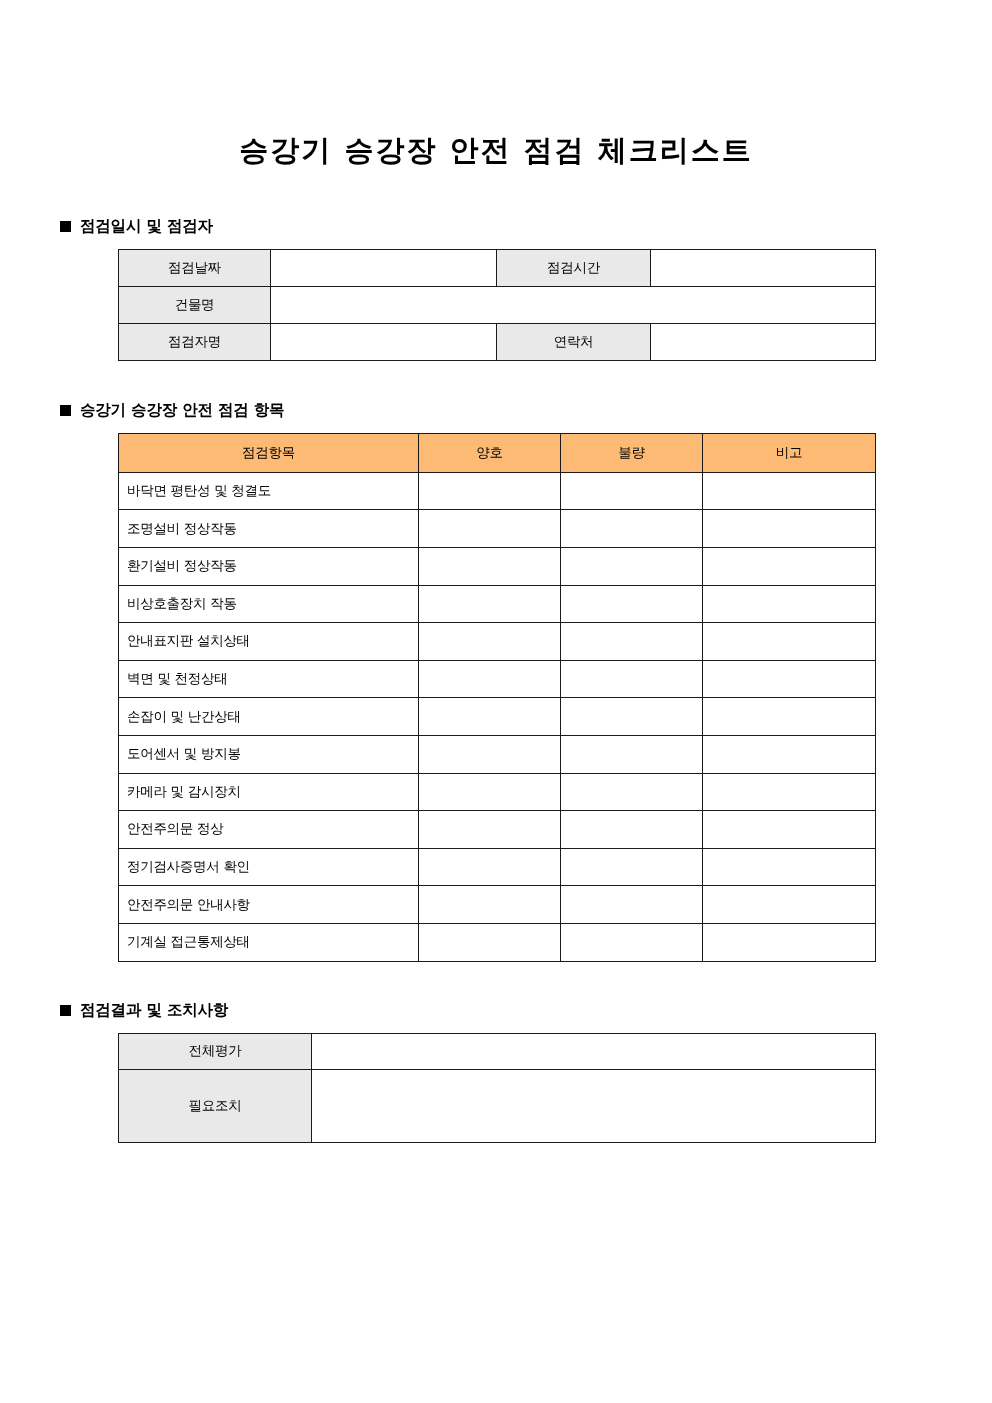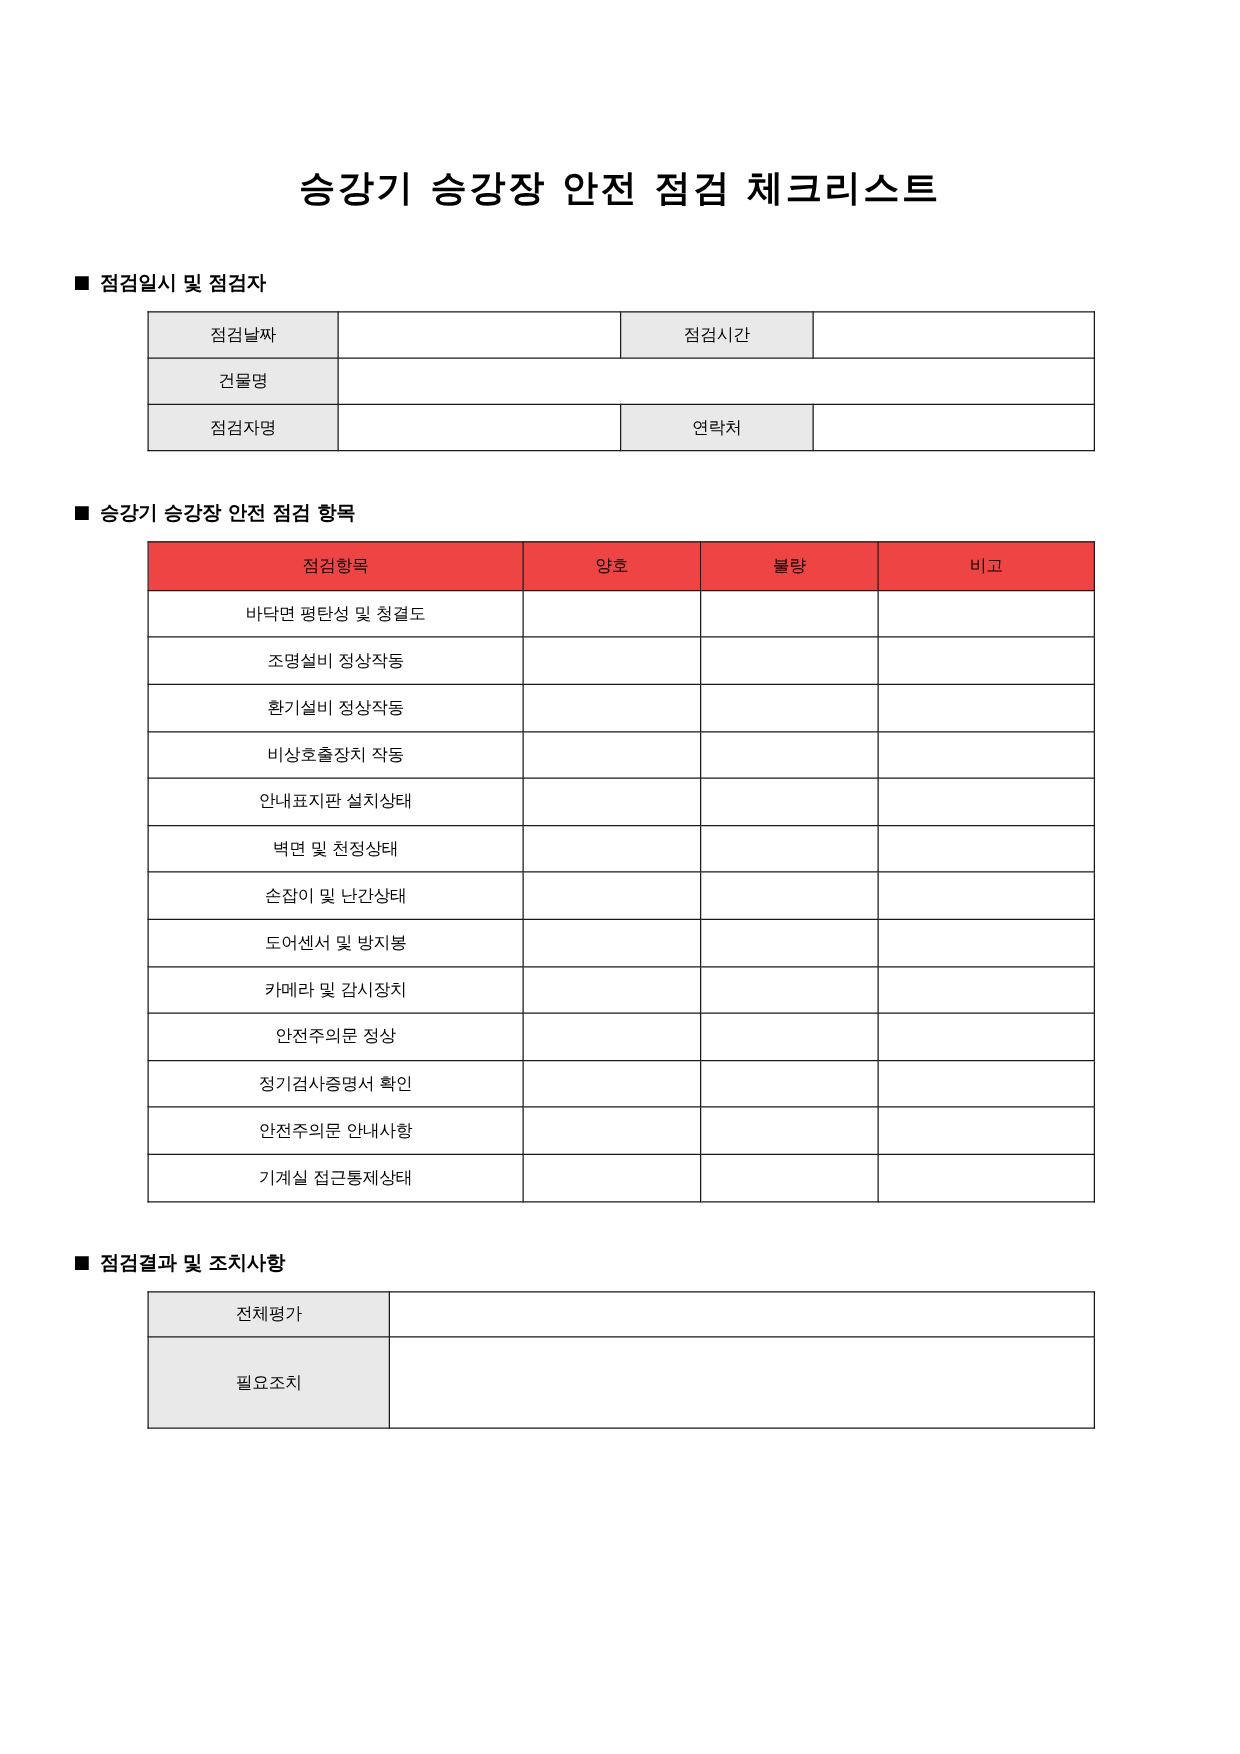--- a/index.html
+++ b/index.html
@@ -74,26 +74,26 @@
     letter-spacing: -0.3px;
   }
   .cell-label {
     background: #e9e9e9;
     text-align: center;
   }
   .cell-blank {
     background: #ffffff;
   }
   .cell-head {
-    background: #ef4444;
+    background: #fdba74;
     text-align: center;
   }
   .cell-item {
     background: #ffffff;
-    text-align: center;
+    text-align: left;
     padding-left: 10px;
   }
 
   
   .gap-title-sec1 { height: 48px; }
   .gap-sec-tbl    { height: 12px; }
   .gap-tbl-sec2   { height: 39px; }
   .gap-tbl-sec3   { height: 38px; }
 
   

